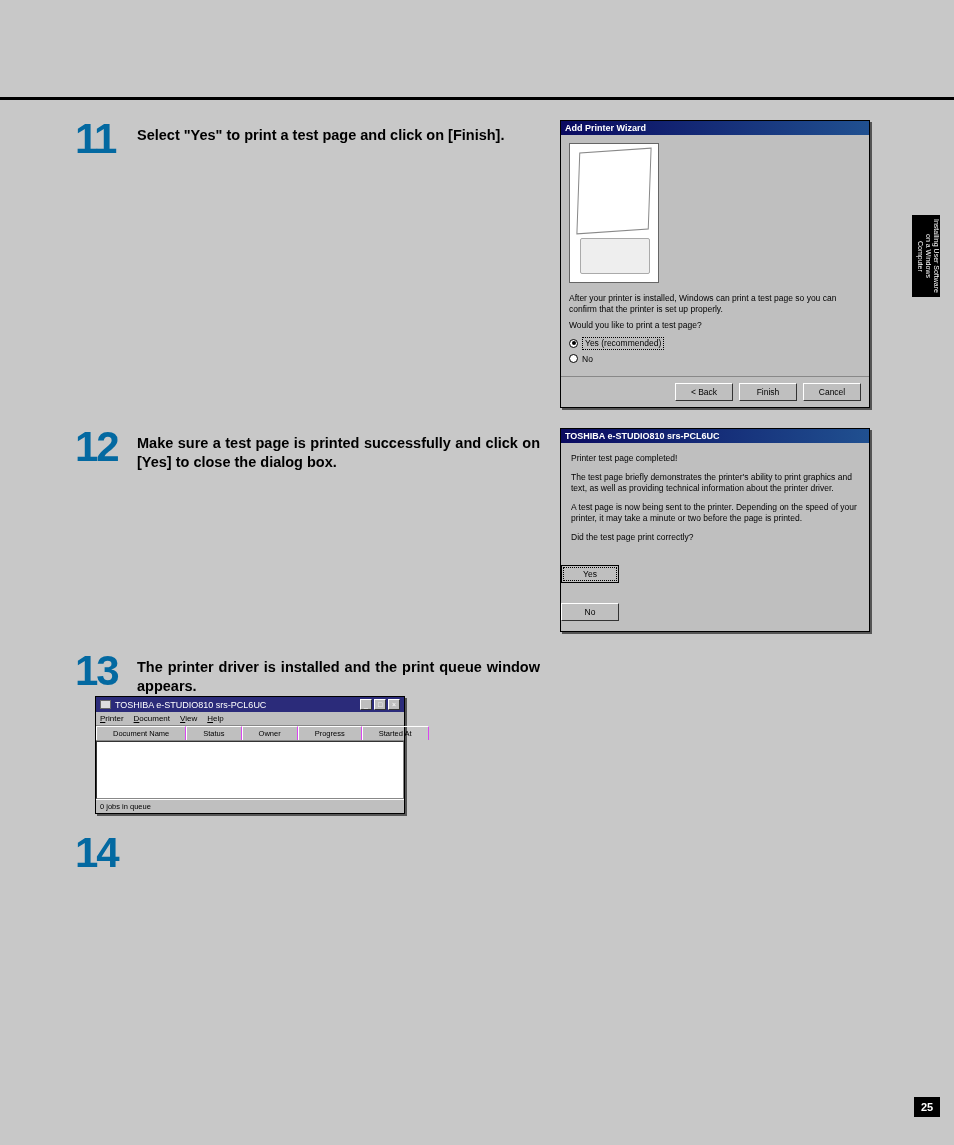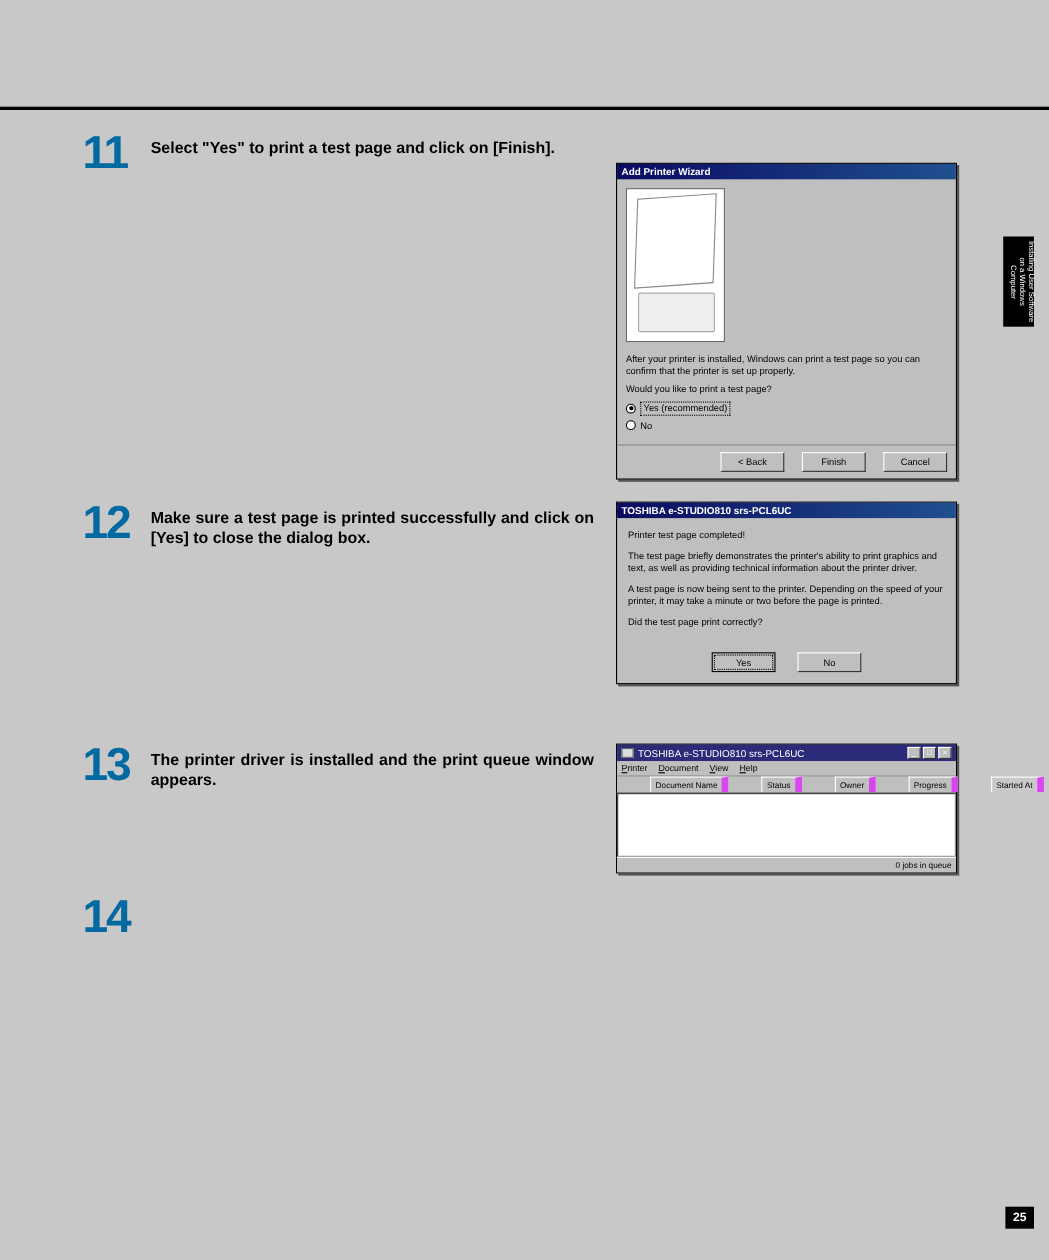--- a/index.html
+++ b/index.html
@@ -81,21 +81,21 @@
     font-size: 9px;
     color: #000;
   }
   .dlg-title {
     background: linear-gradient(to right, #0a0a60, #205090);
     color: #fff;
     font-size: 9px;
     font-weight: 700;
     padding: 2px 4px;
   }
-  .dlg1 { width: 310px; margin-top: 28px; }
+  .dlg1 { width: 310px; }
   .dlg1-body { display: flex; padding: 8px; gap: 10px; flex-direction: column; }
   .dlg1-img {
     width: 90px; height: 140px;
     background: #fff;
     border: 1px solid #666;
     position: relative;
     overflow: hidden;
   }
   .dlg1-img::before {
     content: "";
@@ -123,38 +123,38 @@
   .radio-dot.sel::after {
     content: ""; width: 4px; height: 4px; border-radius: 50%; background: #000;
   }
   .radio-lbl { font-size: 8.5px; }
   .radio-lbl.boxed { border: 1px dotted #000; padding: 0 2px; }
   .dlg-btnrow {
     border-top: 1px solid #888;
     padding: 6px 8px;
     display: flex;
     justify-content: flex-end;
-    gap: 16px;
+    gap: 6px;
   }
   .dlg-btn {
     width: 58px; height: 18px;
     background: #bfbfbf;
     border-top: 1px solid #fff;
     border-left: 1px solid #fff;
     border-right: 1px solid #333;
     border-bottom: 1px solid #333;
     font-size: 8.5px;
     display: inline-flex;
     align-items: center; justify-content: center;
   }
   
   .dlg2 { width: 310px; }
   .dlg2-body { padding: 10px; font-size: 8.5px; line-height: 1.3; }
   .dlg2-body p { margin-bottom: 8px; }
-  .dlg2-btnrow { display: flex; justify-content: center; gap: 20px; padding: 4px 0 10px; }
+  .dlg2-btnrow { display: flex; justify-content: center; gap: 20px; padding: 4px 0 10px; flex-direction: column; }
   .dlg2-btn {
     width: 58px; height: 18px;
     background: #bfbfbf;
     border-top: 1px solid #fff;
     border-left: 1px solid #fff;
     border-right: 1px solid #333;
     border-bottom: 1px solid #333;
     font-size: 8.5px;
     display: inline-flex; align-items: center; justify-content: center;
   }
@@ -187,29 +187,28 @@
     border-bottom: 1px solid #888;
   }
   .win3-menu span { text-decoration: underline; text-decoration-color: #000; text-underline-offset: 1px; }
   .win3-menu .m { text-decoration: none; }
   .win3-menu .m u { text-decoration: underline; }
   .win3-cols {
     background: #bfbfbf; display: flex; font-size: 7.5px;
     border-bottom: 1px solid #888;
   }
   .win3-cols div {
-    padding: 2px 4px;
-    border-right: 6px solid #d946ef;
+    padding: 2px 16px;
+    border-right: 1px solid #d946ef;
     border-top: 1px solid #fff;
     border-left: 1px solid #fff;
     white-space: nowrap;
-    margin-left: 30px;
   }
   .win3-list { height: 58px; background: #fff; border: 1px inset #888; }
-  .win3-status { background: #bfbfbf; font-size: 7.5px; padding: 2px 4px; border-top: 1px solid #fff; text-align: right; }
+  .win3-status { background: #bfbfbf; font-size: 7.5px; padding: 2px 4px; border-top: 1px solid #fff; }
   
   .sidetab {
     position: absolute;
     right: 14px; top: 215px;
     width: 28px; height: 82px;
     background: #000;
     color: #fff;
     font-size: 7px;
     writing-mode: vertical-rl;
     text-align: center;
@@ -289,21 +288,21 @@
             <p>Did the test page print correctly?</p>
           </div>
           <div class="dlg2-btnrow">
             <span class="dlg2-btn focus">Yes</span>
             <span class="dlg2-btn">No</span>
           </div>
         </div>
       </div>
     </div>
 
-    <div class="step-row" style="margin-top:20px;">
+    <div class="step-row" style="margin-top:20px;flex-direction:column;">
       <div class="left-col">
         <div class="step-num">13</div>
         <div class="step-text">The printer driver is installed and the print queue window appears.</div>
       </div>
       <div class="right-col">
         <div class="dlg win3">
           <div class="win3-title">
             <div class="win3-title-left">
               <span class="prn-ico"></span>
               <span>TOSHIBA e-STUDIO810 srs-PCL6UC</span>

